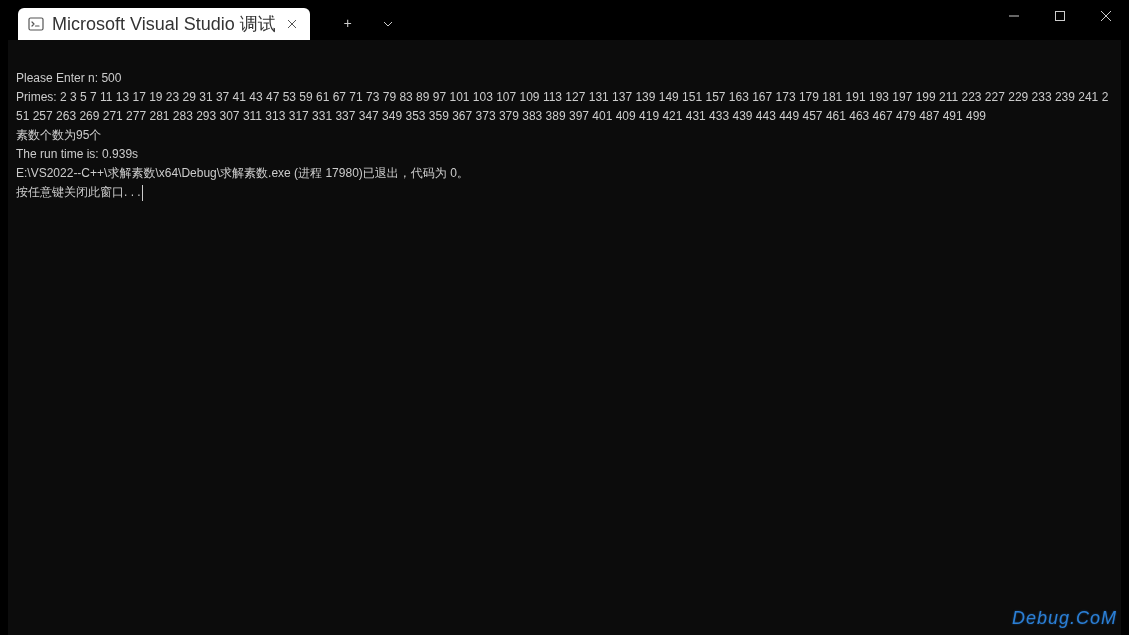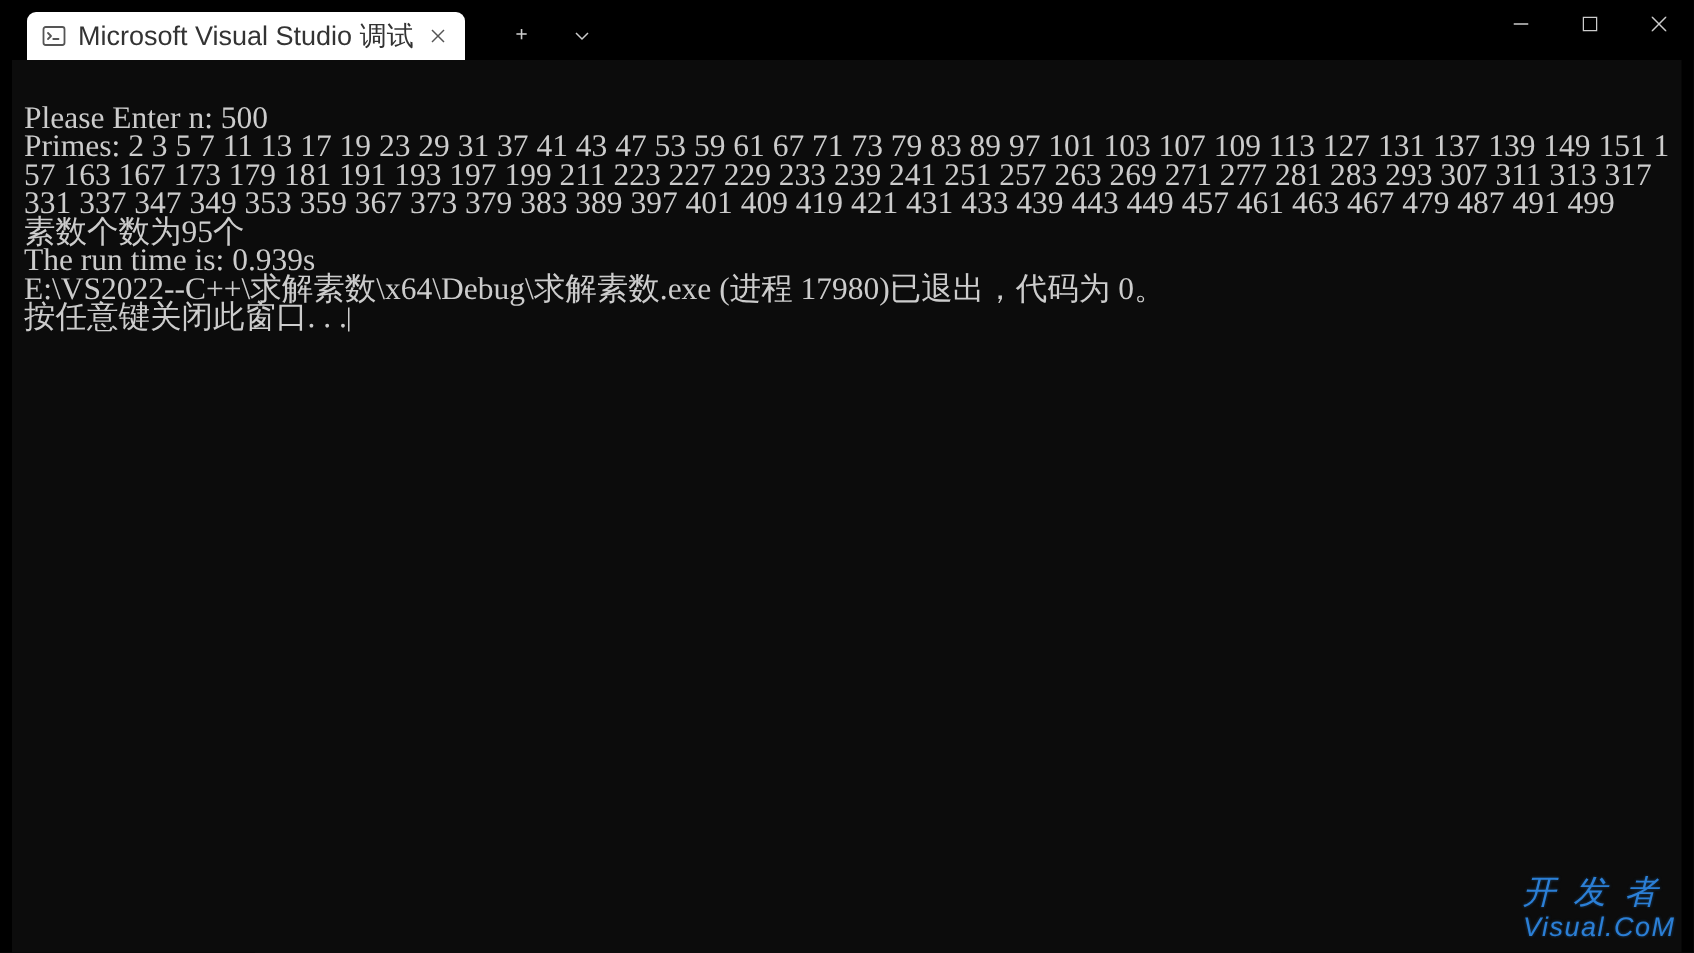--- a/index.html
+++ b/index.html
@@ -117,22 +117,22 @@
       font-size: 10px;
     }
     .console-area {
       position: absolute;
       left: 8px;
       right: 8px;
       top: 40px;
       bottom: 0;
       background: #0c0c0c;
       padding: 10px 8px;
-      font-family: Liberation Serif, serif;
-      font-size: 21px;
+      font-family: Liberation Sans, sans-serif;
+      font-size: 12px;
       line-height: 19px;
       color: #cccccc;
       white-space: pre-wrap;
       word-break: break-all;
       overflow: hidden;
     }
     .console-line {
       display: block;
     }
     .cursor-line::after {
@@ -218,15 +218,14 @@
       </svg>
     </div>
   </div>
 </div>
 
 <div class="console-area">
 <span class="console-line">Please Enter n: 500</span><span class="console-line">Primes: 2 3 5 7 11 13 17 19 23 29 31 37 41 43 47 53 59 61 67 71 73 79 83 89 97 101 103 107 109 113 127 131 137 139 149 151 157 163 167 173 179 181 191 193 197 199 211 223 227 229 233 239 241 251 257 263 269 271 277 281 283 293 307 311 313 317 331 337 347 349 353 359 367 373 379 383 389 397 401 409 419 421 431 433 439 443 449 457 461 463 467 479 487 491 499</span><span class="console-line">素数个数为95个</span><span class="console-line">The run time is: 0.939s</span><span class="console-line"></span><span class="console-line">E:\VS2022--C++\求解素数\x64\Debug\求解素数.exe (进程 17980)已退出，代码为 0。</span><span class="console-line cursor-line">按任意键关闭此窗口. . .</span>
 </div>
 
 <div class="watermark">
-  <div class="watermark-line1">开发者</div>
-  <div class="watermark-line2">Visual.CoM</div>
+  <div class="watermark-line2">Debug.CoM</div>
 </div>
 
 </body></html>

